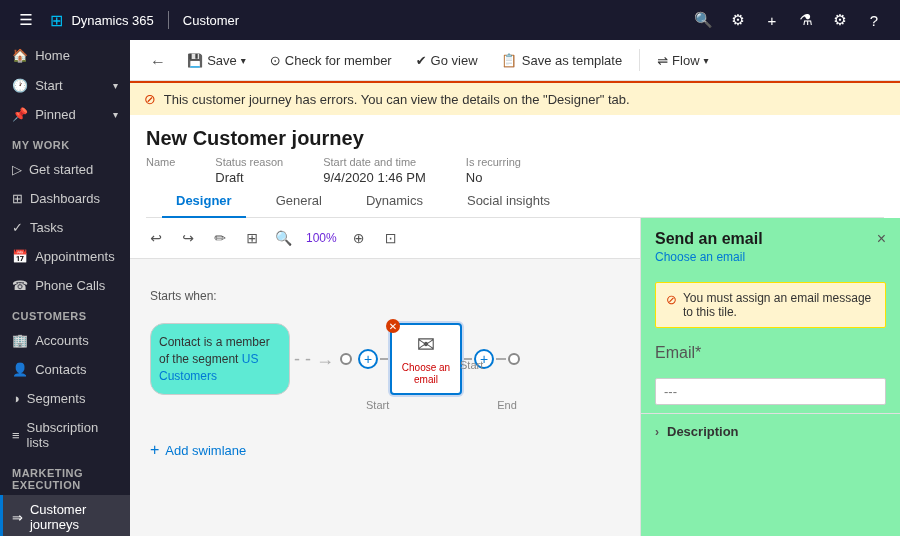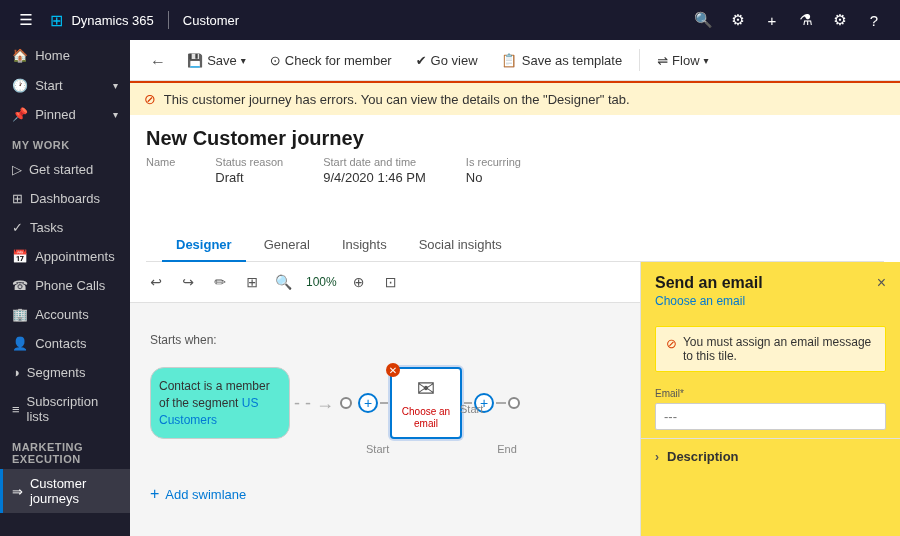--- a/index.html
+++ b/index.html
@@ -170,24 +170,23 @@
       font-size: 12px;
       color: #555;
     }
     .record-meta-item { display: flex; flex-direction: column; gap: 2px; }
     .record-meta-label { font-size: 11px; color: #888; }
     .record-meta-value { font-size: 13px; color: #333; font-weight: 500; }
 
     
     .tabs {
       display: flex;
-      gap: 4px;
+      gap: 16px;
       border-bottom: 1px solid #e0e0e0;
       padding: 0 16px;
-      margin-top: 44px;
     }
     .tab {
       padding: 8px 14px;
       cursor: pointer;
       font-size: 13px;
       color: #555;
       border-bottom: 2px solid transparent;
       margin-bottom: -1px;
     }
     .tab.active {
@@ -223,21 +222,21 @@
       align-items: center;
       justify-content: center;
       cursor: pointer;
       border-radius: 2px;
       color: #555;
       font-size: 14px;
       border: 1px solid transparent;
     }
     .zoom-label {
       font-size: 12px;
-      color: #14532d;
+      color: #6d28d9;
       padding: 0 4px;
     }
 
     
     .flow-canvas {
       padding: 30px 20px;
       position: relative;
     }
     .flow-label {
       font-size: 12px;
@@ -340,21 +339,21 @@
       gap: 6px;
       margin-top: 30px;
       color: #0078d4;
       cursor: pointer;
       font-size: 13px;
     }
 
     
     .right-panel {
       width: 260px;
-      background: #fde047;
+      background: #86efac;
       border-left: 1px solid #e0e0e0;
       display: flex;
       flex-direction: column;
       overflow-y: auto;
     }
     .panel-header {
       display: flex;
       align-items: center;
       justify-content: space-between;
       padding: 12px 14px 2px 14px;
@@ -385,24 +384,24 @@
       align-items: flex-start;
       gap: 6px;
       font-size: 12px;
       color: #333;
     }
     .panel-error .err-icon { color: #d83b01; font-size: 13px; flex-shrink: 0; margin-top: 1px; }
     .panel-field {
       padding: 8px 14px;
     }
     .panel-field label {
-      font-size: 10px;
+      font-size: 16px;
       color: #555;
       display: block;
-      margin-bottom: 4px;
+      margin-bottom: 16px;
     }
     .panel-input {
       width: 100%;
       padding: 5px 8px;
       border: 1px solid #ccc;
       border-radius: 2px;
       font-size: 13px;
       color: #333;
     }
     .panel-section {
@@ -476,20 +475,21 @@
     </div>
     <div class="sidebar-item">
       <span>📅</span>
       <span>Appointments</span>
     </div>
     <div class="sidebar-item">
       <span>☎</span>
       <span>Phone Calls</span>
     </div>
 
+    <div class="sidebar-section-header">Customers</div>
     <div class="sidebar-item">
       <span>🏢</span>
       <span>Accounts</span>
     </div>
     <div class="sidebar-item">
       <span>👤</span>
       <span>Contacts</span>
     </div>
     <div class="sidebar-item">
       <span>◑</span>
@@ -558,21 +558,21 @@
         </div>
         <div class="record-meta-item">
           <span class="record-meta-label">Is recurring</span>
           <span class="record-meta-value">No</span>
         </div>
       </div>
 
       <div class="tabs">
         <div class="tab active">Designer</div>
         <div class="tab">General</div>
-        <div class="tab">Insights</div>
+        <div class="tab">Dynamics</div>
         <div class="tab">Social insights</div>
       </div>
     </div>
 
     <div class="designer-area">
 
       <div class="canvas">
 
         <div class="canvas-toolbar">
           <div class="canvas-btn">↩</div>

